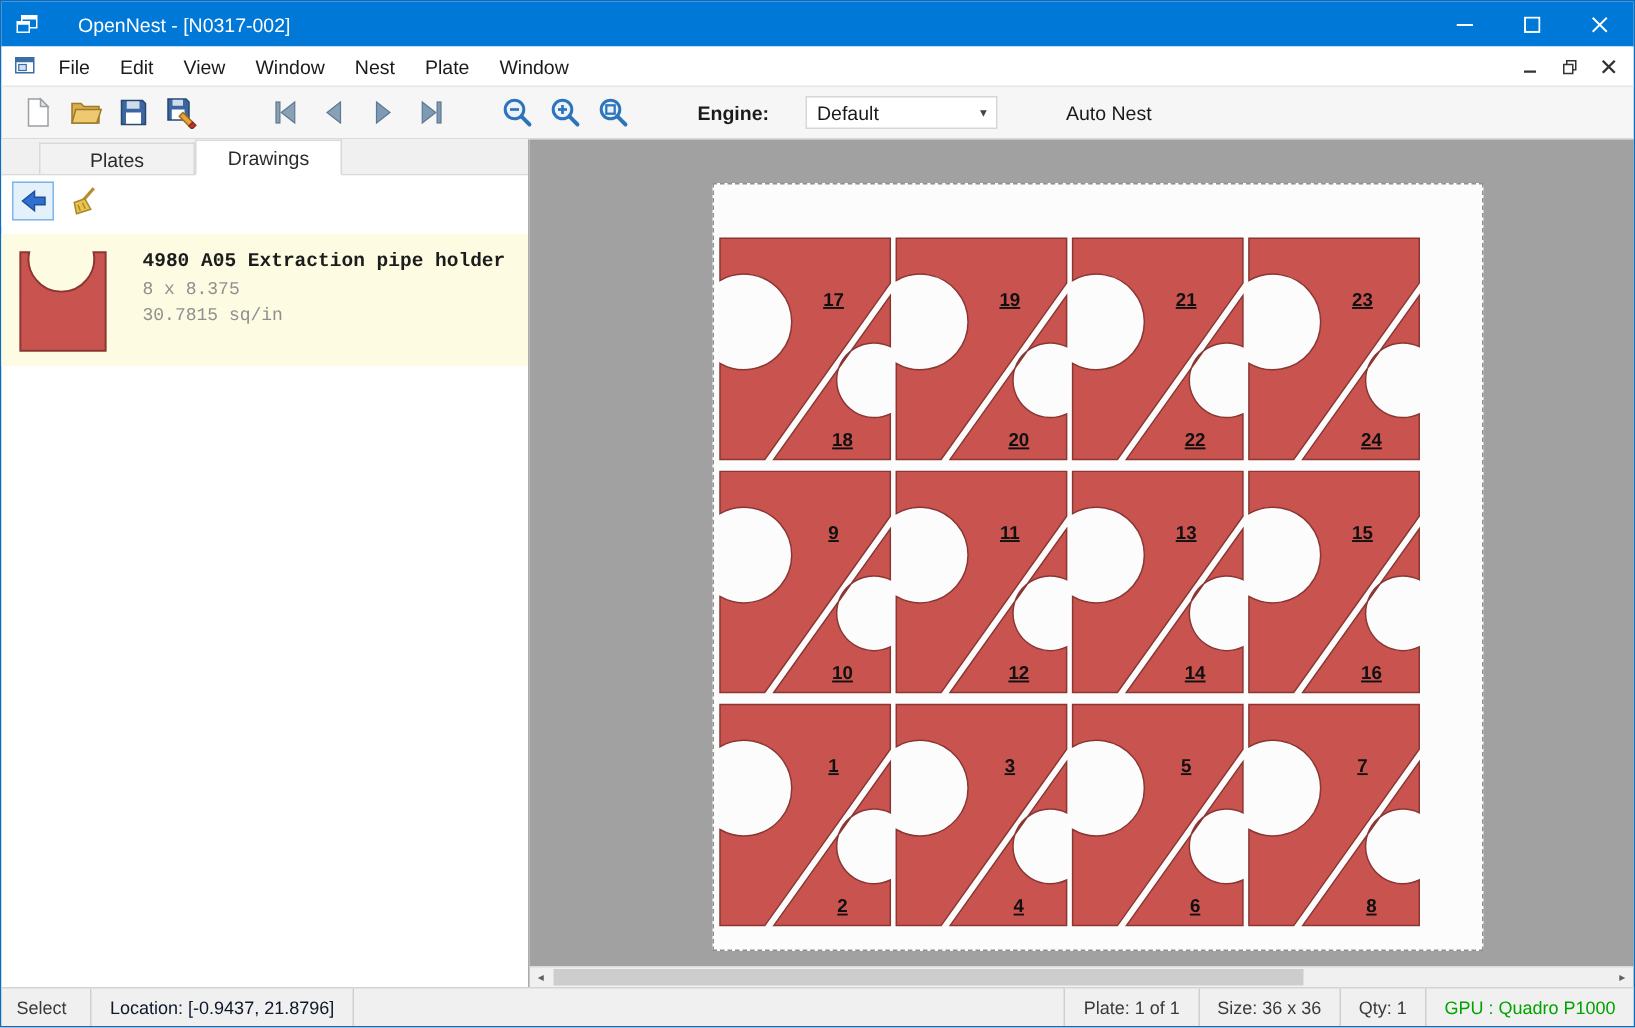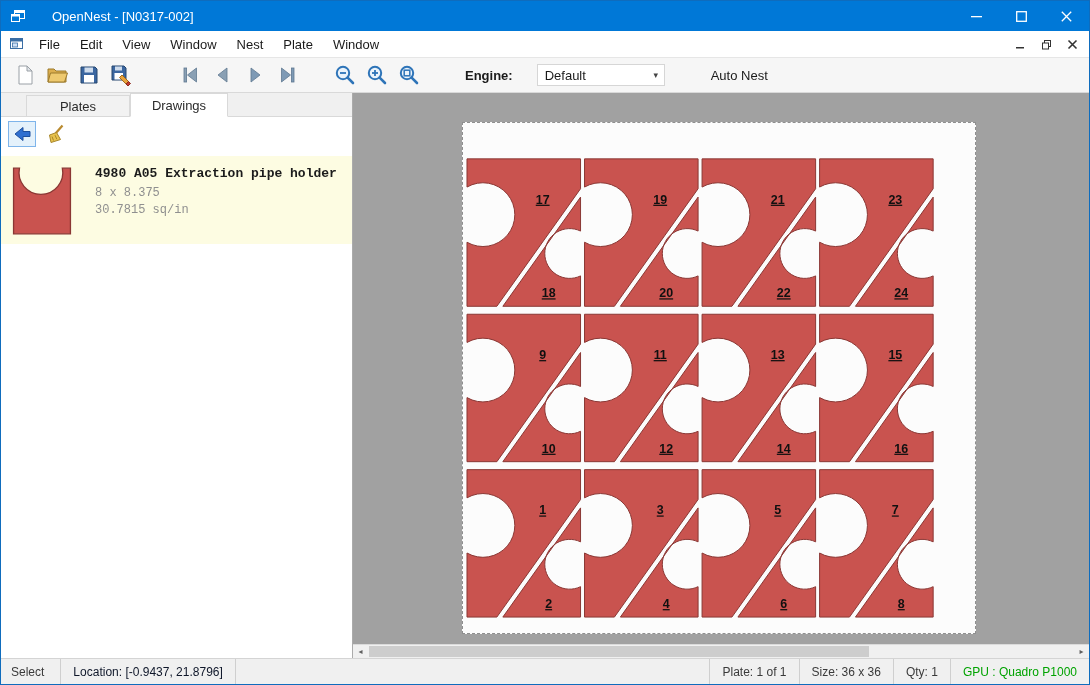--- a/index.html
+++ b/index.html
@@ -49,21 +49,21 @@
   .pt-btn { width:28px; height:26px; display:flex; align-items:center; justify-content:center; border:1px solid transparent; margin-right:6px; }
   .pt-btn.toggled { background:#e4f1fb; border-color:#7eb4ea; }
   .drawing-item { margin-top:5px; min-height:86px; display:flex; padding:8px 10px; background:#fdfce2; }
   .thumb { width:62px; height:70px; flex:0 0 auto; margin-top:2px; }
   .drawing-text { margin-left:22px;font-family:Liberation Mono, monospace; }
   .drawing-title { font-size:13px; font-weight:bold; color:#1c1c1c; margin-top:2px; }
   .drawing-meta { font-size:12px; color:#8f8f8f; line-height:17px; margin-top:4px; }
 
   
   .canvas { flex:1; background:#a1a1a1; position:relative; overflow:hidden; }
-  .plate { position:absolute; left:109px; top:29px; width:514px; height:512px; background:#fcfcfc; border:1px dashed #8f8f8f; }
+  .plate { position:absolute; left:122px; top:29px; width:514px; height:512px; background:#fcfcfc; border:1px dashed #8f8f8f; }
   #plate-svg { display:block; }
   #plate-svg text { font:bold 12.5px "Liberation Sans", sans-serif; fill:#101010; text-decoration:underline; }
 
   .h-scrollbar { position:absolute; left:0; right:0; bottom:0; height:14px; background:#f0f0f0; border-top:1px solid #dadada; }
   .h-thumb { position:absolute; left:16px; top:1px; width:500px; height:11px; background:#cdcdcd; }
   .sb-arrow { position:absolute; top:0; width:15px; height:13px; display:flex; align-items:center; justify-content:center; color:#5f5f5f; font-size:8px; }
   .sb-left { left:0; } .sb-right { right:0; }
 
   
   .statusbar { height:26px; background:#f0f0f0; border-top:1px solid #d4d4d4; display:flex; align-items:stretch; font-size:12px; color:#3a3a3a; flex:0 0 auto; }

